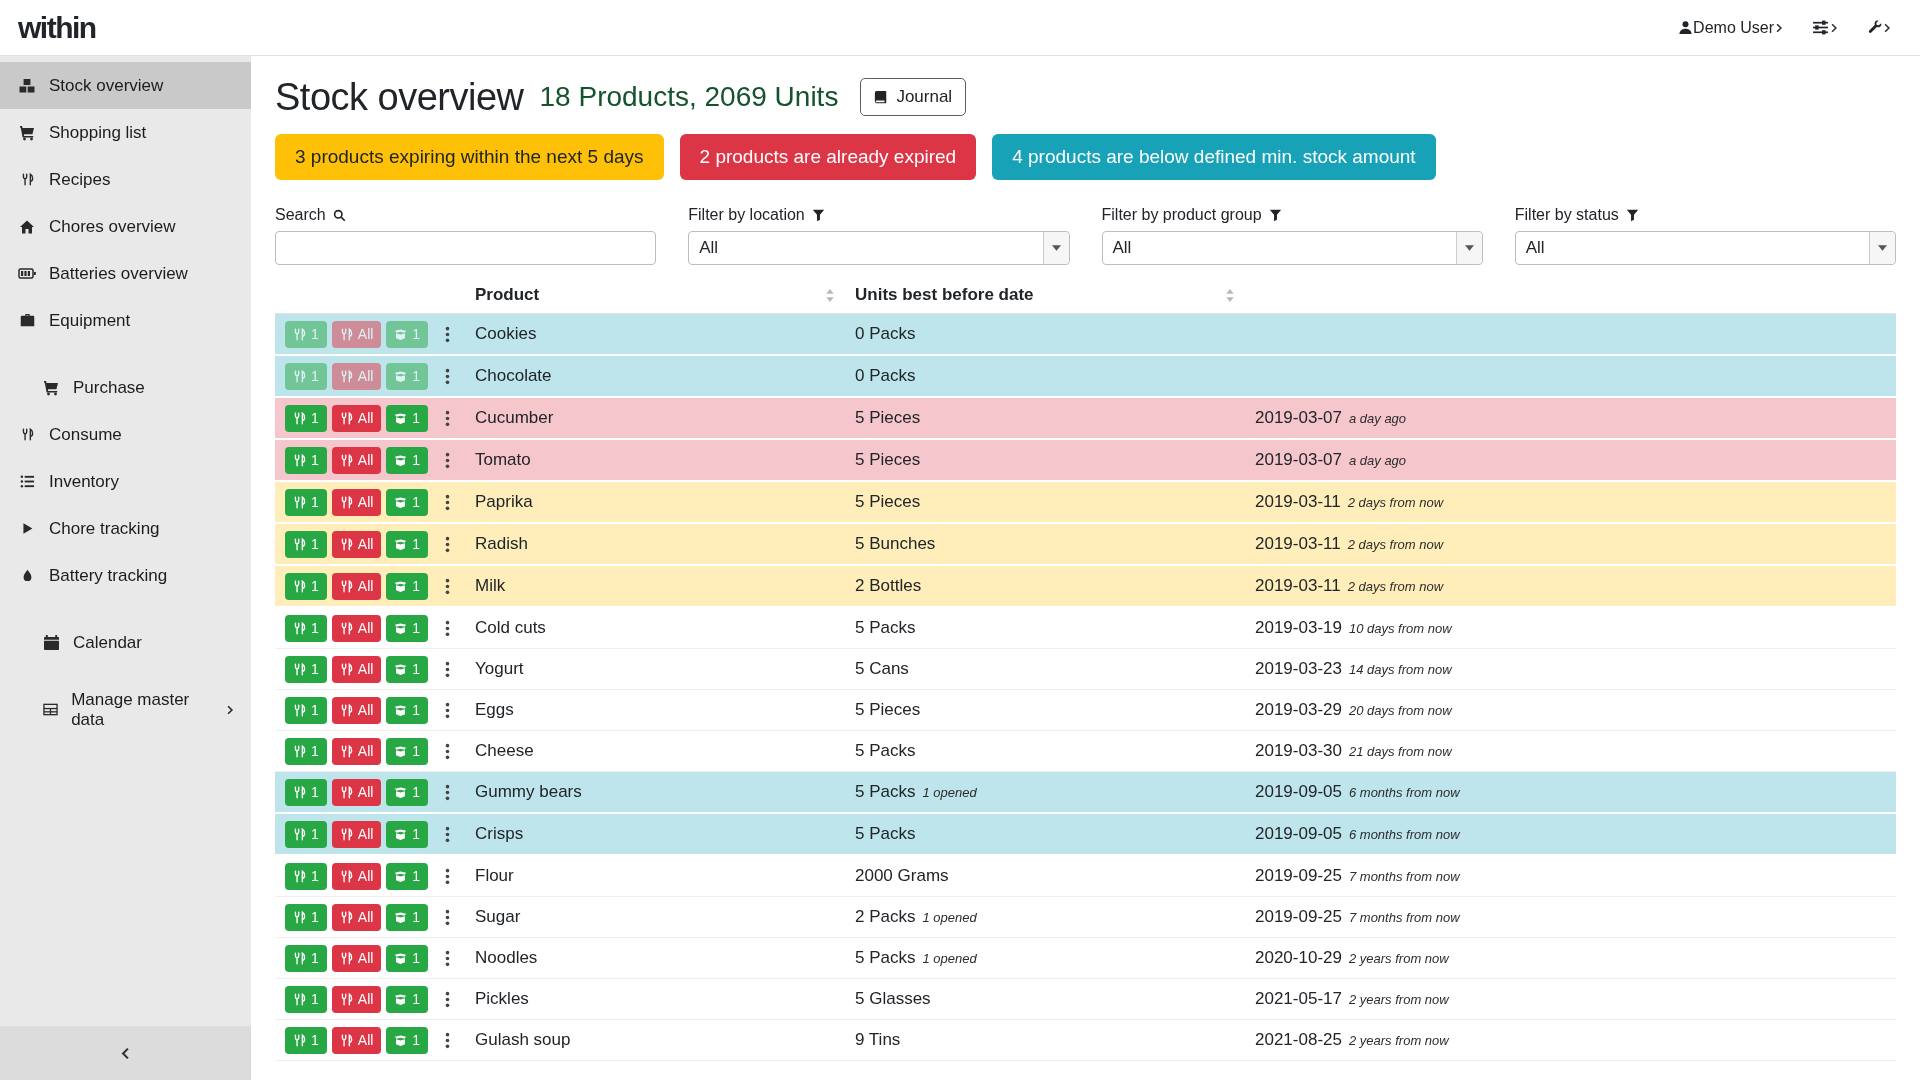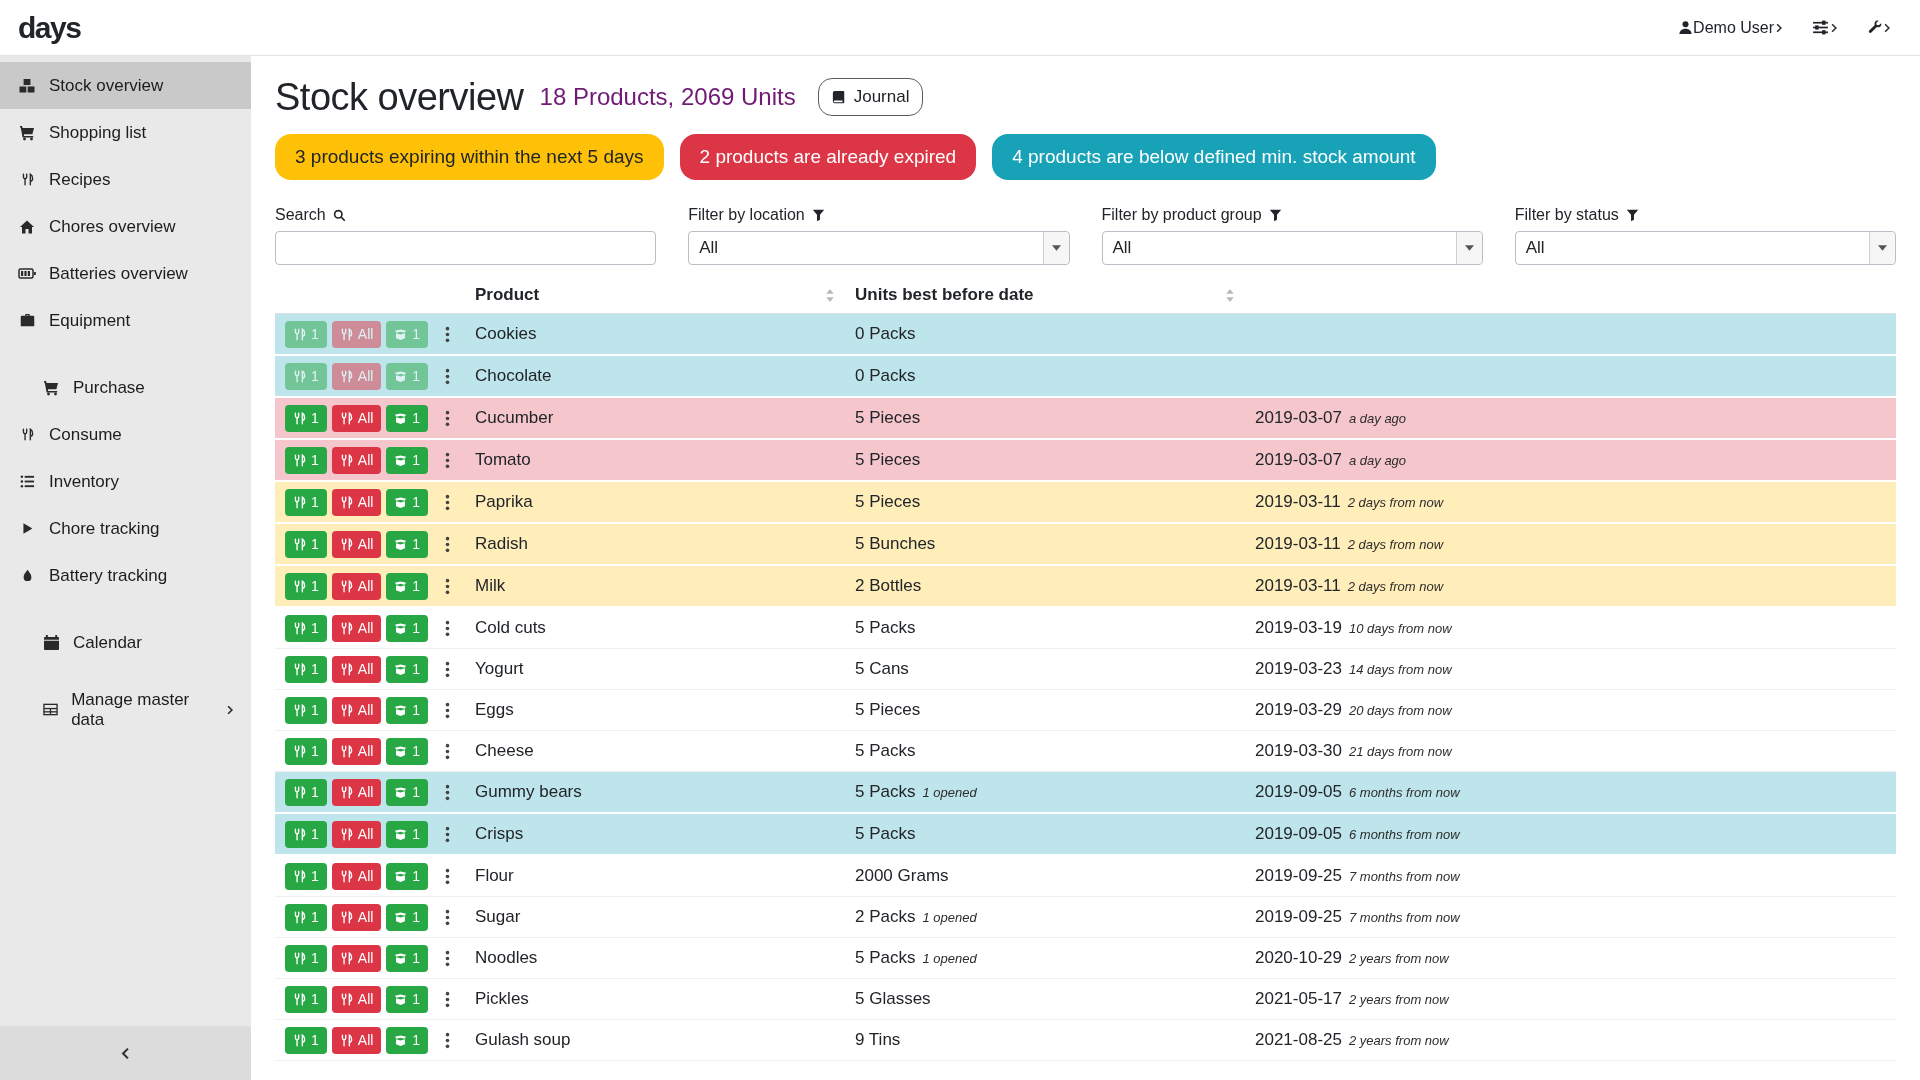--- a/index.html
+++ b/index.html
@@ -32,27 +32,27 @@
   .side-item .ic { width:22px; display:flex; justify-content:center; color:#2a2a2a; }
   .side-item .chev { margin-left:auto; color:#2a2a2a; }
   .sidebar-footer { height:54px; background:#dcdcdc; display:flex; align-items:center;
     justify-content:center; cursor:pointer; color:#333; }
 
   
   .main { position:absolute; top:56px; left:251px; width:1669px; bottom:0;
     padding:18px 24px 0; overflow:hidden; background:#fff; }
   .page-head { display:flex; align-items:center; gap:16px; margin-bottom:14px; height:46px; }
   .page-head h1 { font-size:38px; font-weight:500; letter-spacing:-0.5px; }
-  .subtitle { font-size:24px; font-weight:300; color:#701a75; }
+  .subtitle { font-size:28px; font-weight:300; color:#14532d; }
   .btn-journal { display:inline-flex; align-items:center; gap:8px; background:#fff;
-    border:1px solid #565e64; border-radius:14px; padding:8px 13px; font-size:17px;
+    border:1px solid #565e64; border-radius:5px; padding:8px 13px; font-size:17px;
     color:#212529; cursor:pointer; font-family:inherit; margin-left:6px; }
 
   .alerts { display:flex; gap:16px; margin-bottom:26px; }
-  .alert-chip { border-radius:16px; padding:12px 20px; font-size:19px; cursor:pointer; }
+  .alert-chip { border-radius:6px; padding:12px 20px; font-size:19px; cursor:pointer; }
   .alert-warning { background:var(--warning); color:#212529; }
   .alert-danger  { background:var(--danger); color:#fff; }
   .alert-info    { background:var(--info); color:#fff; }
 
   .filters { display:flex; gap:32px; margin-bottom:12px; }
   .filter { flex:1; }
   .filter .flabel { display:flex; align-items:center; gap:7px; font-size:16px;
     margin-bottom:7px; color:#212529; }
   .flabel .ic { color:#212529; }
   .text-input { width:100%; height:34px; border:1px solid #b9bfc6; border-radius:4px;
@@ -82,21 +82,21 @@
   .btn-green { background:var(--success); }
   .btn-red { background:var(--danger); }
   .trow.disabled .btn-sm { opacity:.5; }
   .dots { margin-left:7px; color:#444; cursor:pointer; display:inline-flex; padding:2px 5px; }
   .small-note { font-size:13px; font-style:italic; margin-left:7px; color:#2c2c2c; }
 </style>
 </head>
 <body>
 
 <header class="navbar">
-  <div class="brand">days</div>
+  <div class="brand">within</div>
   <div class="nav-right">
     <div class="nav-item">
       <span class="ic">
           <svg viewBox="0 0 16 16" width="15" height="15" fill="currentColor">
             <circle cx="8" cy="4.5" r="3.2"></circle>
             <path d="M1.5 15c0-3.6 2.9-5.8 6.5-5.8s6.5 2.2 6.5 5.8z"></path>
           </svg>
         </span>
       <span>Demo User</span>
       <span class="chev">

